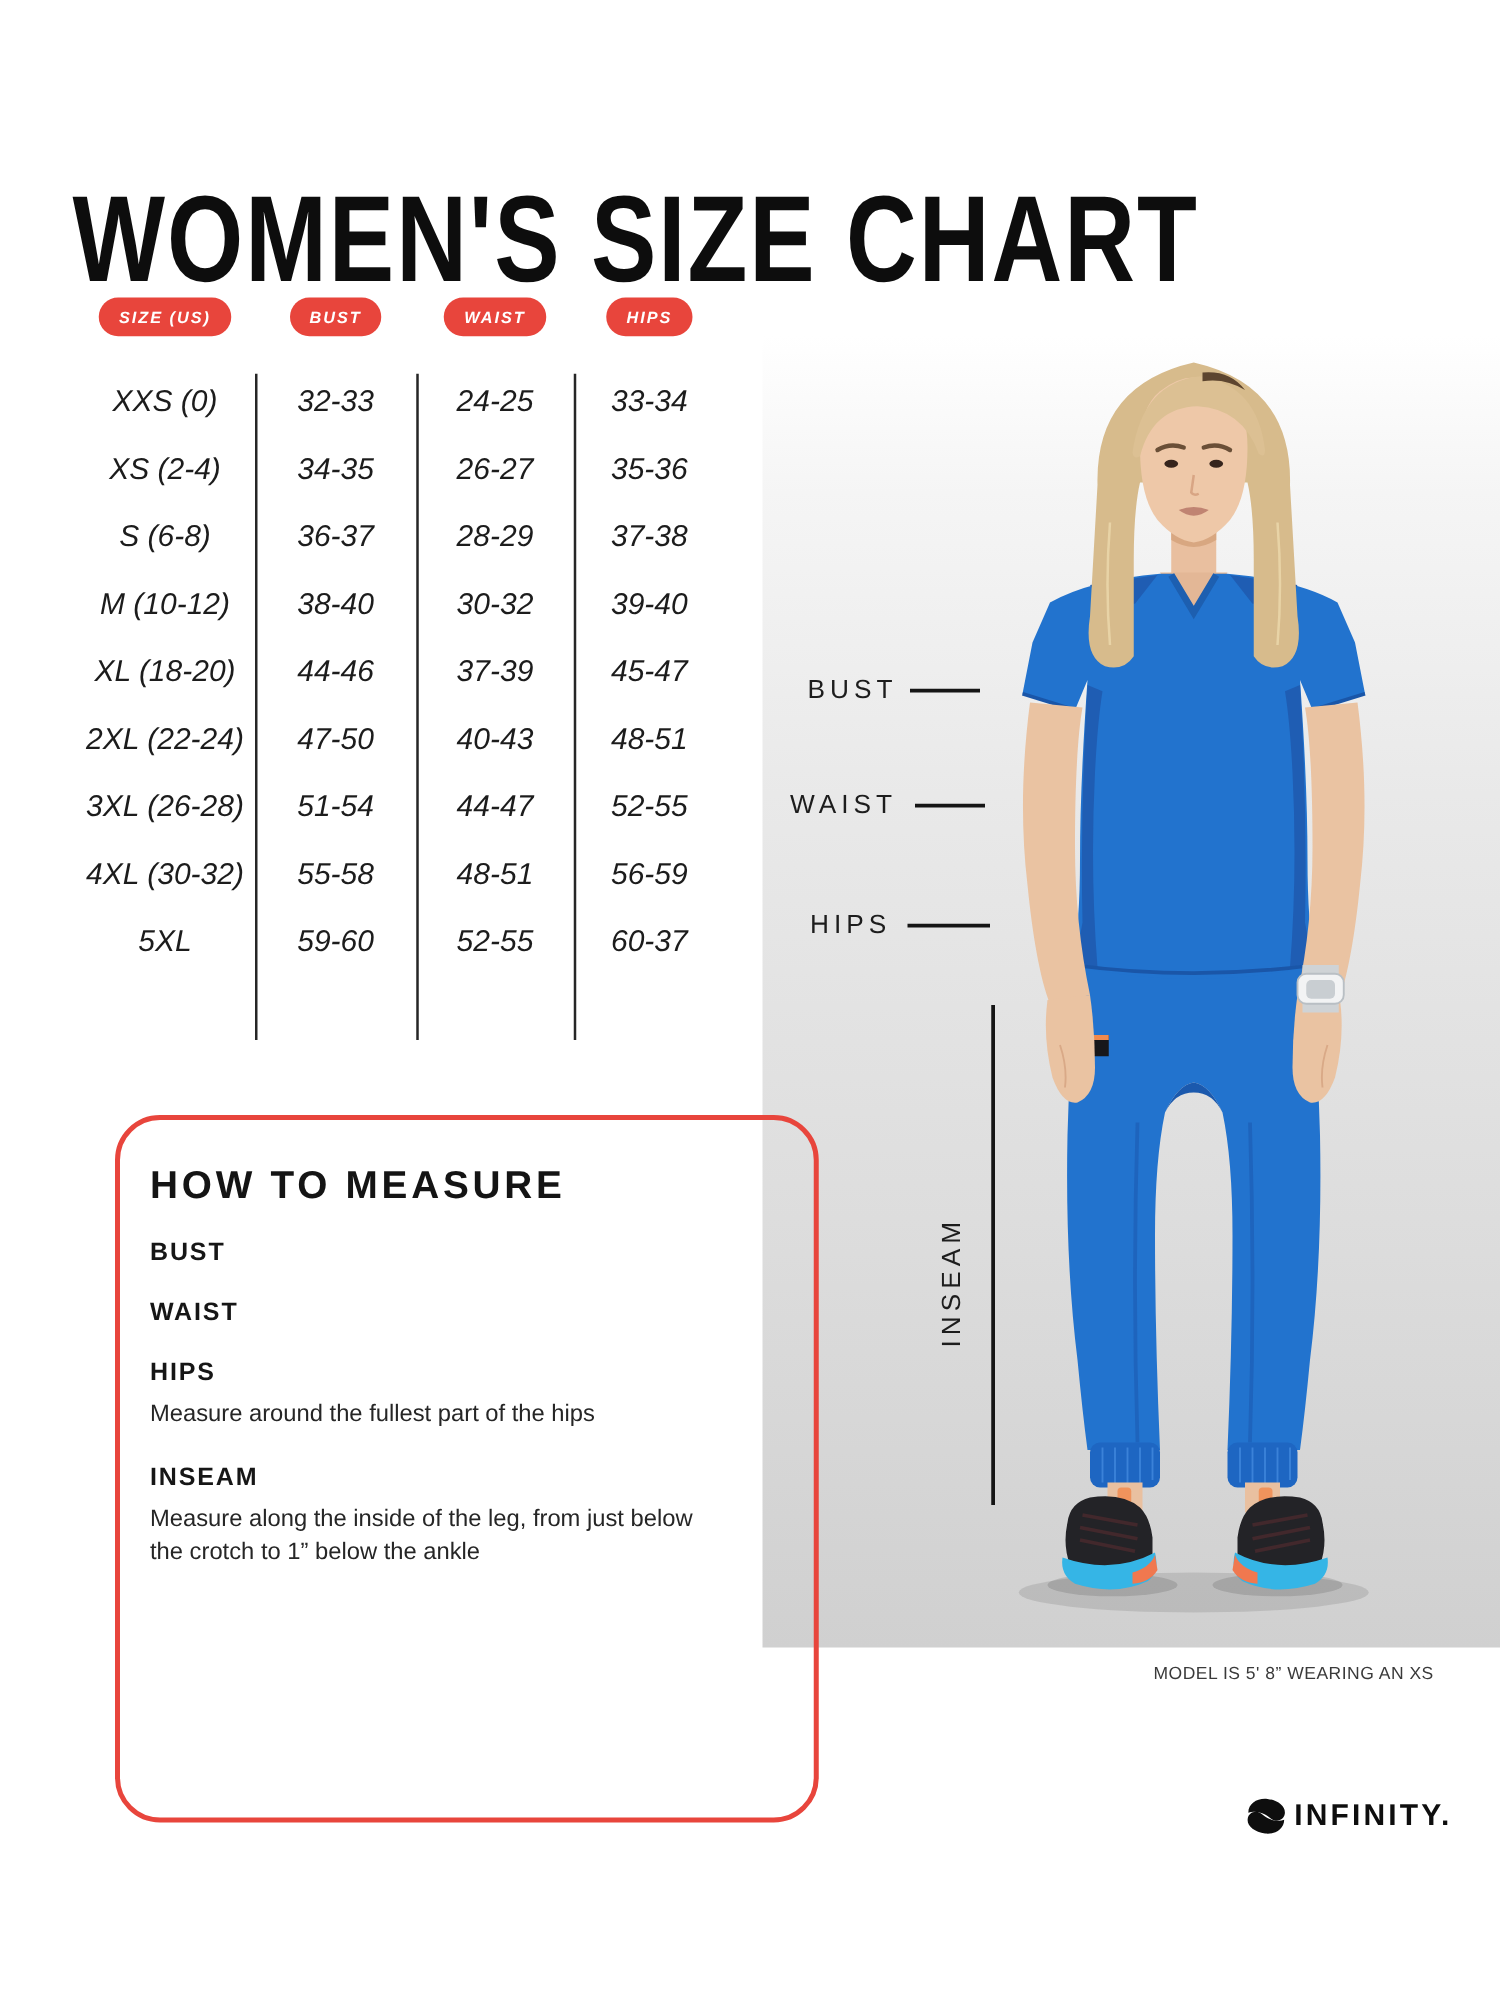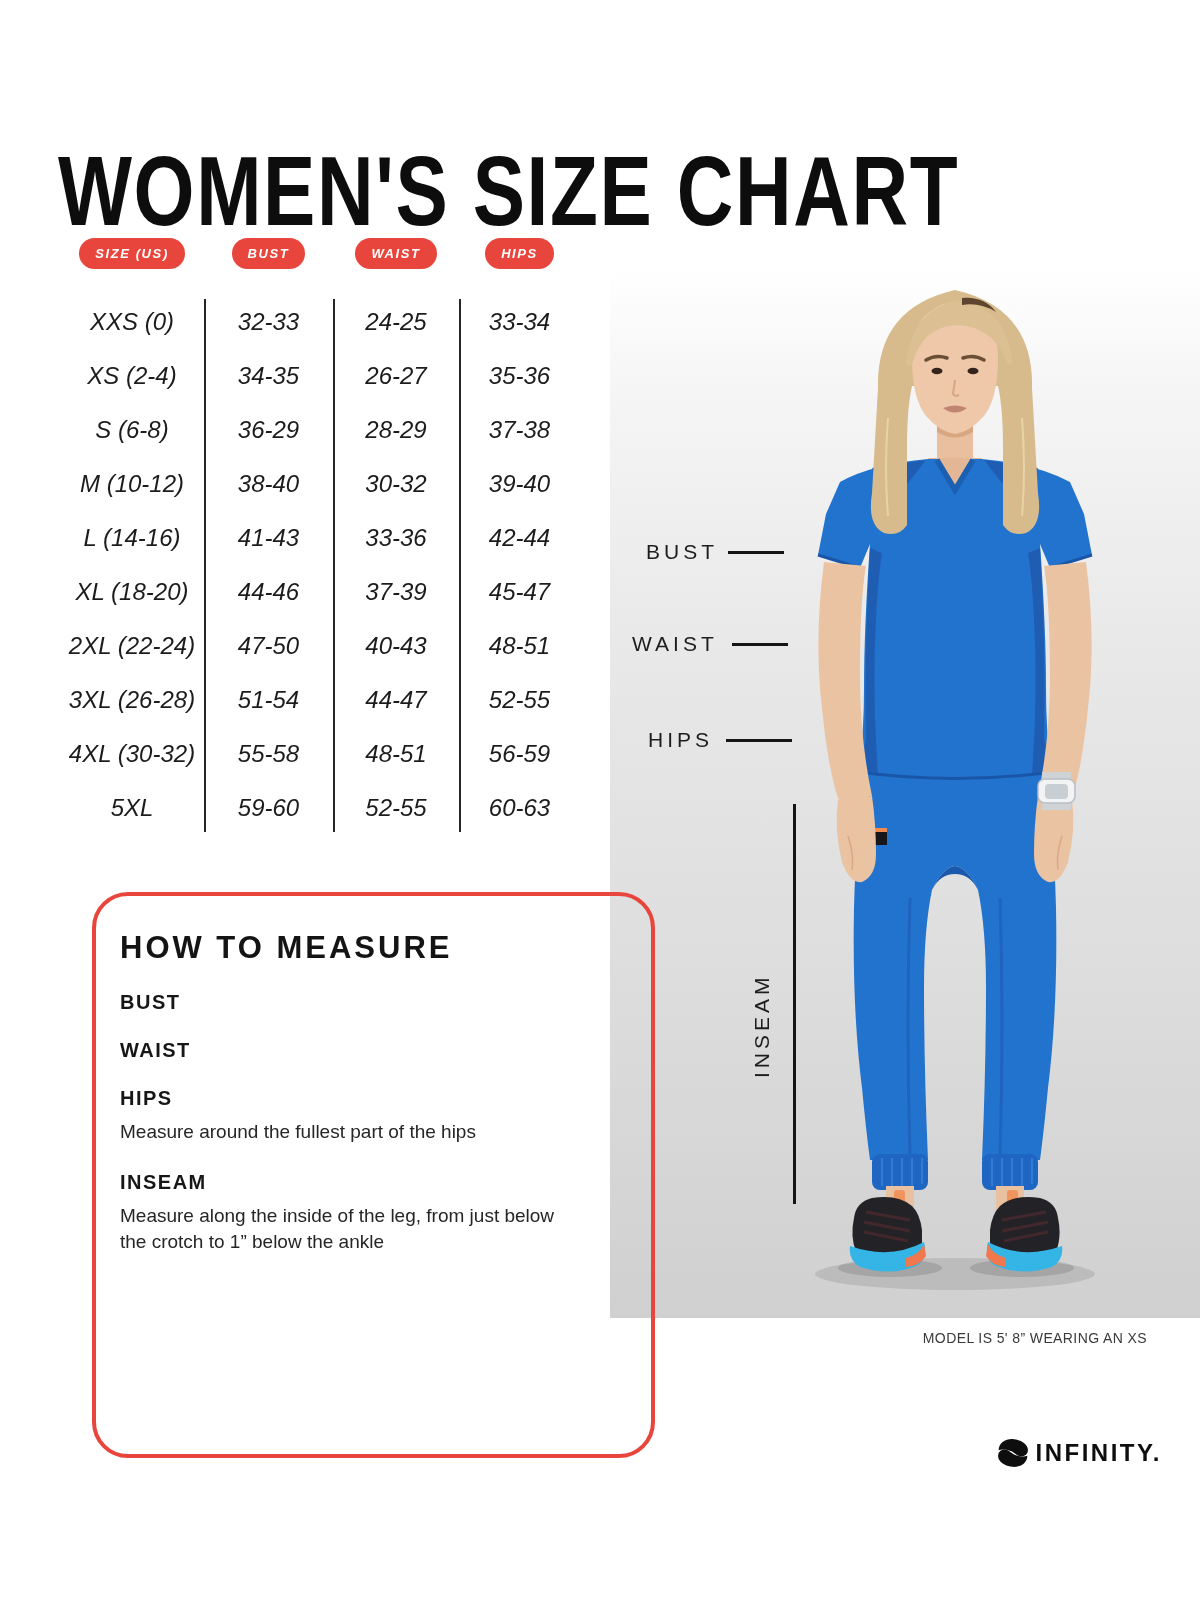--- a/index.html
+++ b/index.html
@@ -200,37 +200,31 @@
       <div>33-34</div>
   </div>
   <div class="tbl-row">
     <div>XS (2-4)</div>
       <div>34-35</div>
       <div>26-27</div>
       <div>35-36</div>
   </div>
   <div class="tbl-row">
     <div>S (6-8)</div>
-      <div>36-29</div>
+      <div>36-37</div>
       <div>28-29</div>
       <div>37-38</div>
   </div>
   <div class="tbl-row">
     <div>M (10-12)</div>
       <div>38-40</div>
       <div>30-32</div>
       <div>39-40</div>
   </div>
   <div class="tbl-row">
-    <div>L (14-16)</div>
-      <div>41-43</div>
-      <div>33-36</div>
-      <div>42-44</div>
-  </div>
-  <div class="tbl-row">
     <div>XL (18-20)</div>
       <div>44-46</div>
       <div>37-39</div>
       <div>45-47</div>
   </div>
   <div class="tbl-row">
     <div>2XL (22-24)</div>
       <div>47-50</div>
       <div>40-43</div>
       <div>48-51</div>
@@ -244,21 +238,21 @@
   <div class="tbl-row">
     <div>4XL (30-32)</div>
       <div>55-58</div>
       <div>48-51</div>
       <div>56-59</div>
   </div>
   <div class="tbl-row">
     <div>5XL</div>
       <div>59-60</div>
       <div>52-55</div>
-      <div>60-63</div>
+      <div>60-37</div>
   </div>
 </div>
 <div class="vline v1"></div>
 <div class="vline v2"></div>
 <div class="vline v3"></div>
 
 <div class="measure-box">
   <h2 class="mbox-title">HOW TO MEASURE</h2>
   <div>
     <div class="m-label">BUST</div>

